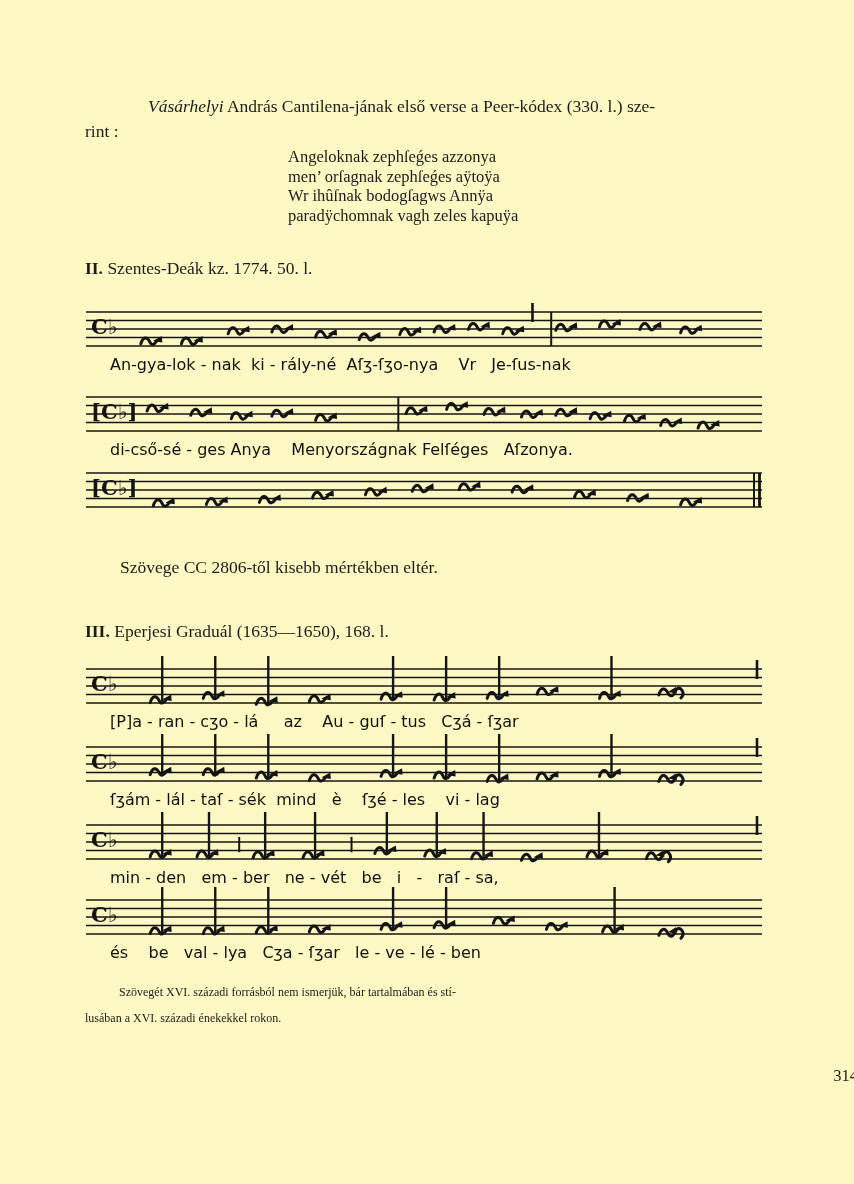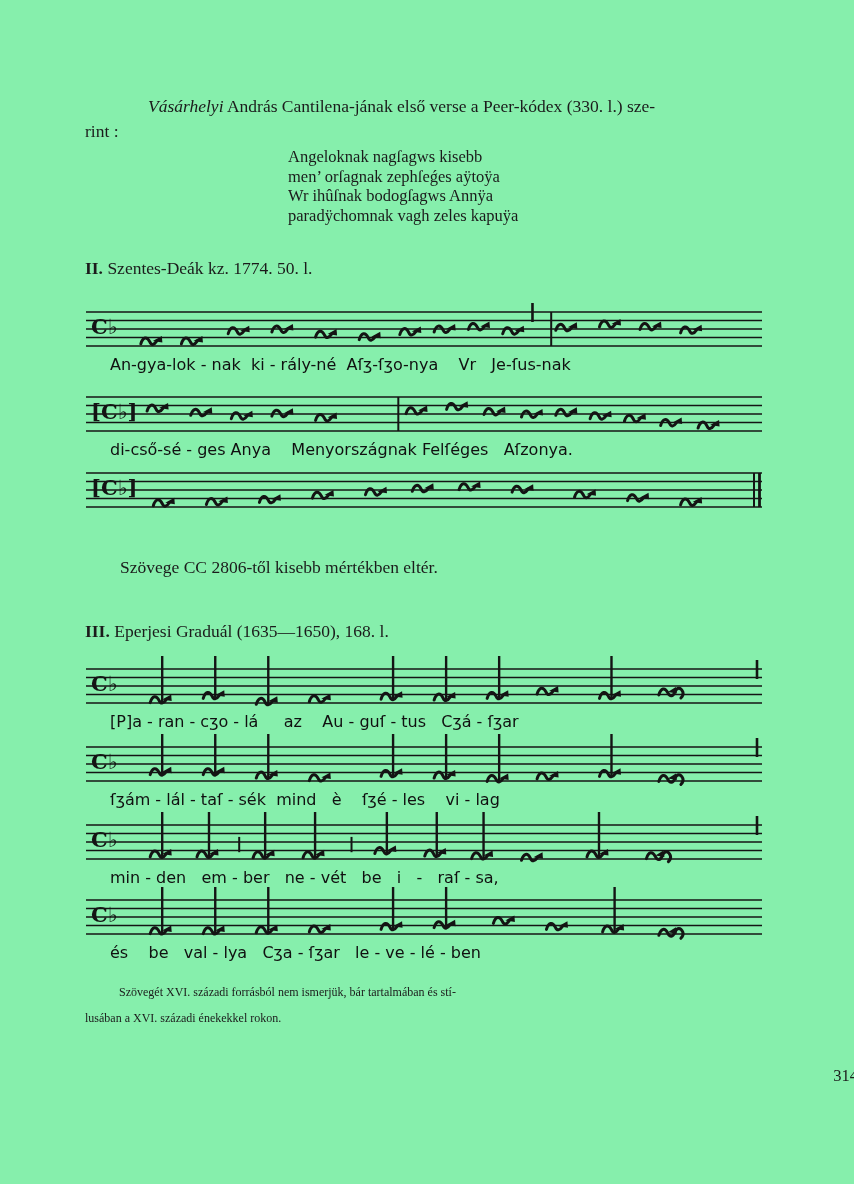--- a/index.html
+++ b/index.html
@@ -1,16 +1,16 @@
 <!DOCTYPE html>
 <html><head>
 <meta charset="utf-8">
 <style>
   html,body{margin:0;padding:0;background:#e8e8e6;}
-  .page{position:relative;width:854px;height:1184px;background:#86efac;
+  .page{position:relative;width:854px;height:1184px;background:#fef9c3;
         font-family:"Liberation Serif",serif;color:#1b1b1b;overflow:hidden;margin:0 auto;}
   .intro{position:absolute;left:85px;top:94px;width:694px;font-size:17.5px;line-height:25px;}
   .intro .l1{padding-left:63px;}
   .verse{position:absolute;left:288px;top:147px;font-size:16.5px;line-height:19.5px;}
   .heading{position:absolute;left:85px;font-size:17.5px;}
   .heading b{font-weight:bold;}
   #h2{top:258px;} #h3{top:621px;text-align:right;}
   .system{position:absolute;left:86px;width:680px;}
   svg.staff{display:block;width:676px;height:58px;}
   .lyrics{white-space:pre;font-family:"DejaVu Sans",sans-serif;font-size:16px;
@@ -24,21 +24,21 @@
 <body>
 
 <div class="page">
 
   <div class="intro">
     <div class="l1"><i>Vásárhelyi</i><span> András Cantilena-jának első verse a Peer-kódex (330. l.) sze-</span></div>
     <div class="l2">rint :</div>
   </div>
 
   <div class="verse">
-    <div>Angeloknak nagſagws kisebb</div>
+    <div>Angeloknak zephſeǵes azzonya</div>
     <div>men’ orſagnak zephſeǵes aÿtoÿa</div>
     <div>Wr ihûſnak bodogſagws Annÿa</div>
     <div>paradÿchomnak vagh zeles kapuÿa</div>
   </div>
 
   <div class="heading" id="h2"><b>II.</b><span> Szentes-Deák kz. 1774. 50. l.</span></div>
 
   <div class="system" style="top:296px">
     <svg class="staff" viewBox="0 0 676 58">
         <line x1="0" y1="16" x2="676" y2="16" stroke="#141414" stroke-width="1.6"></line>

